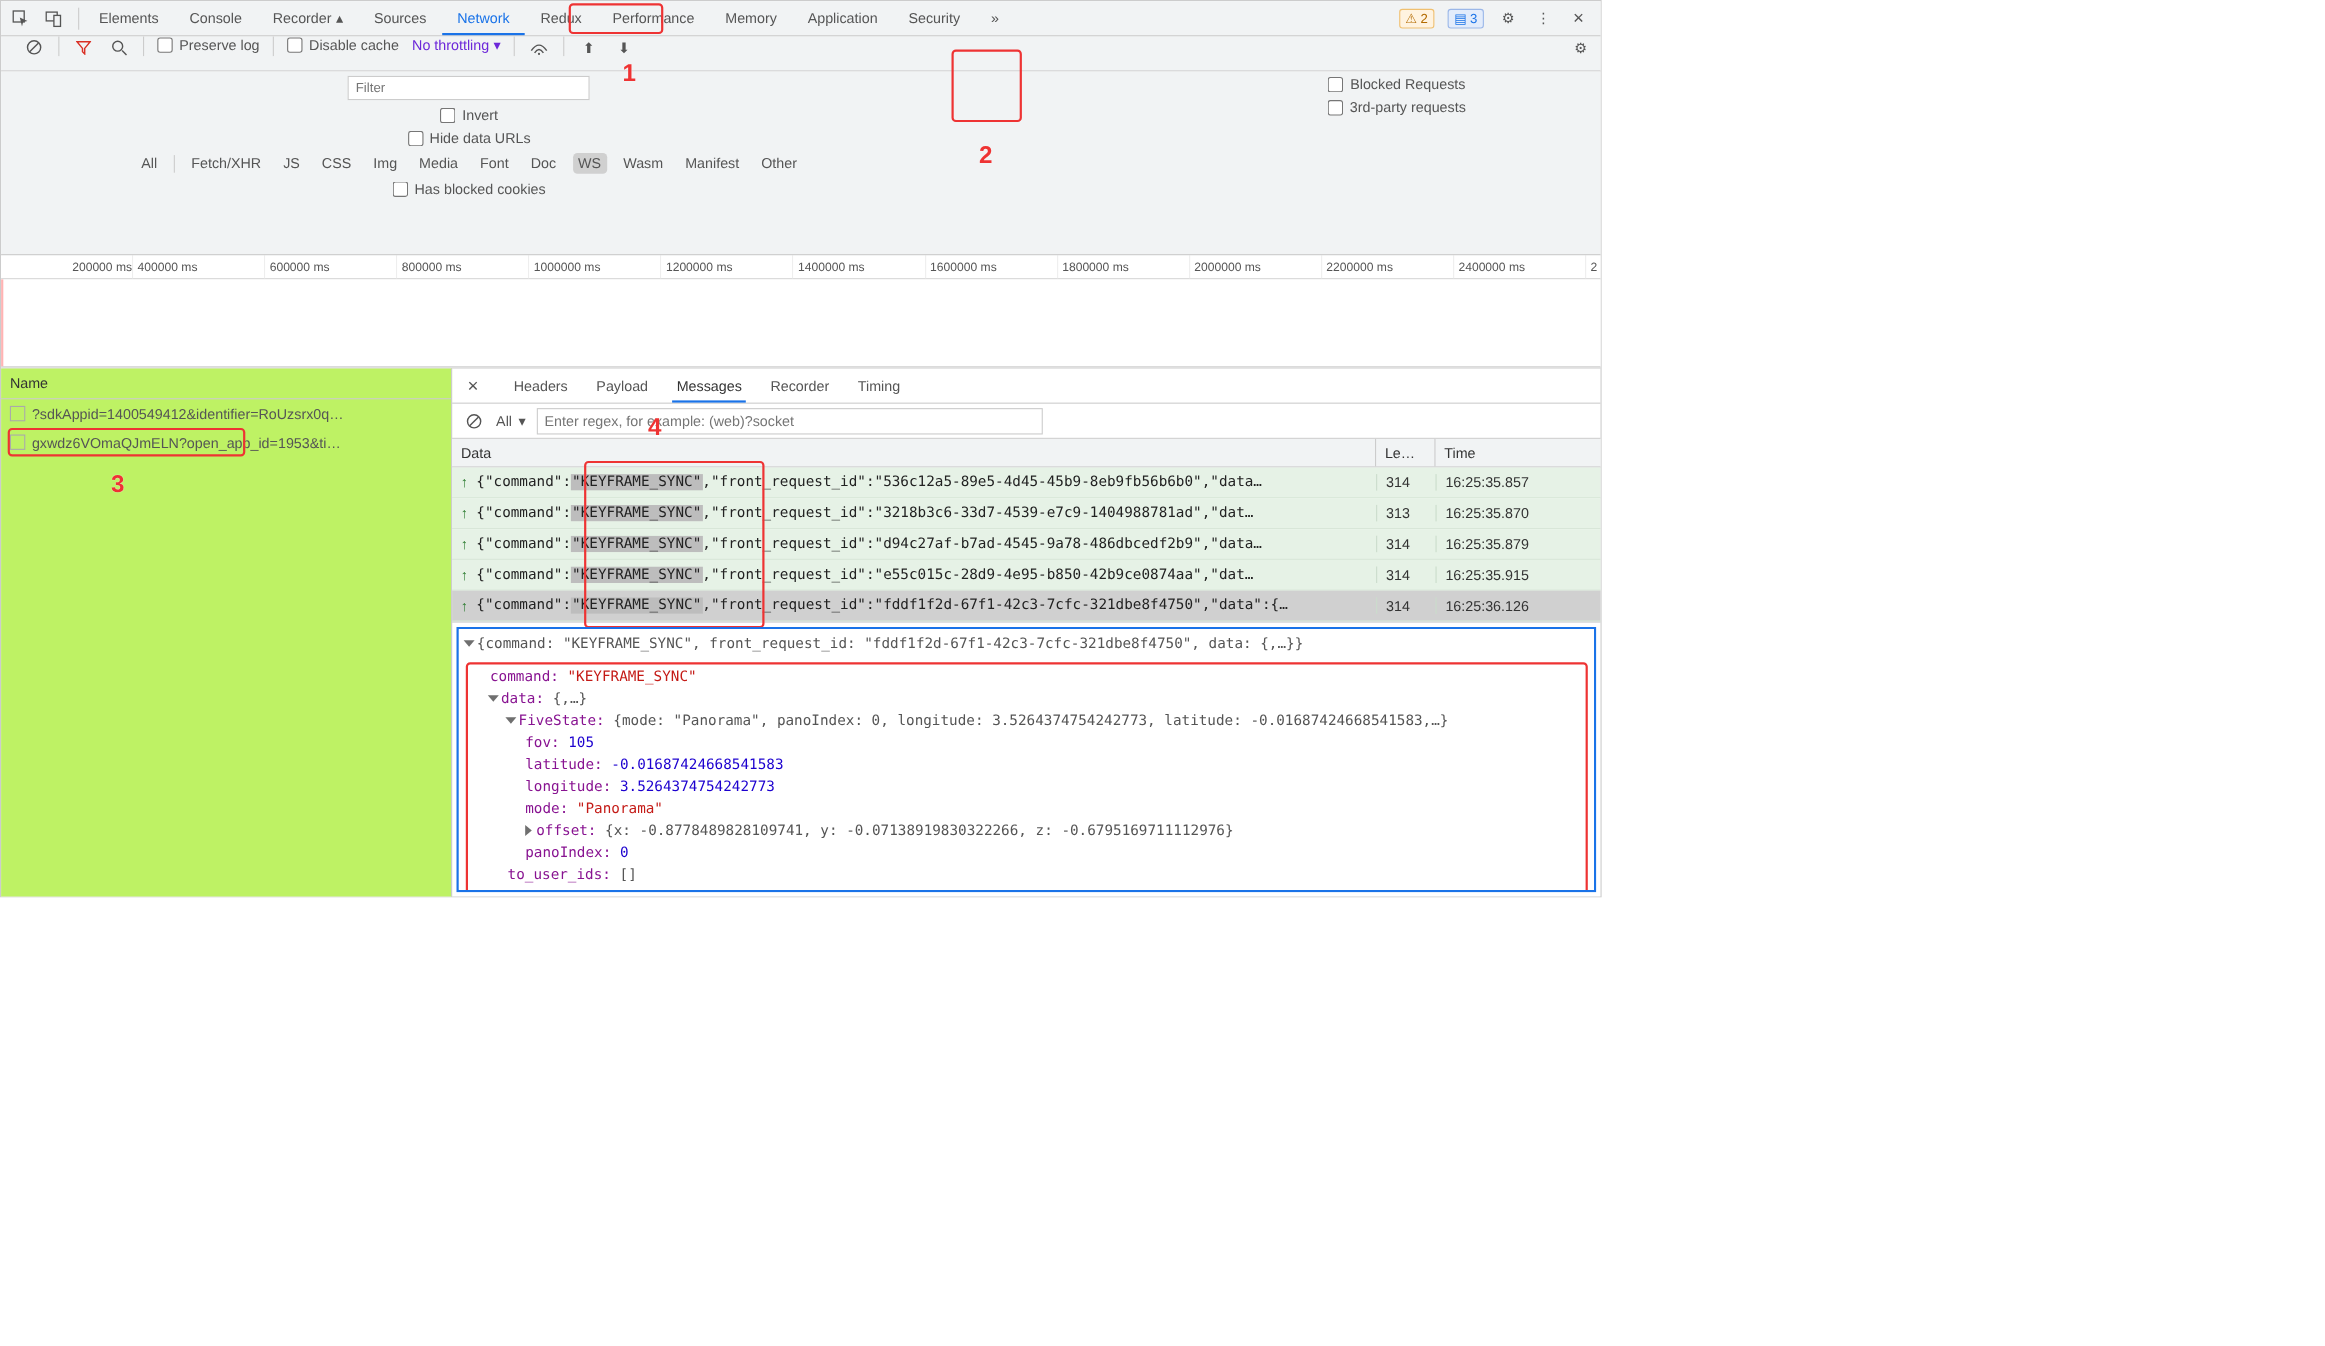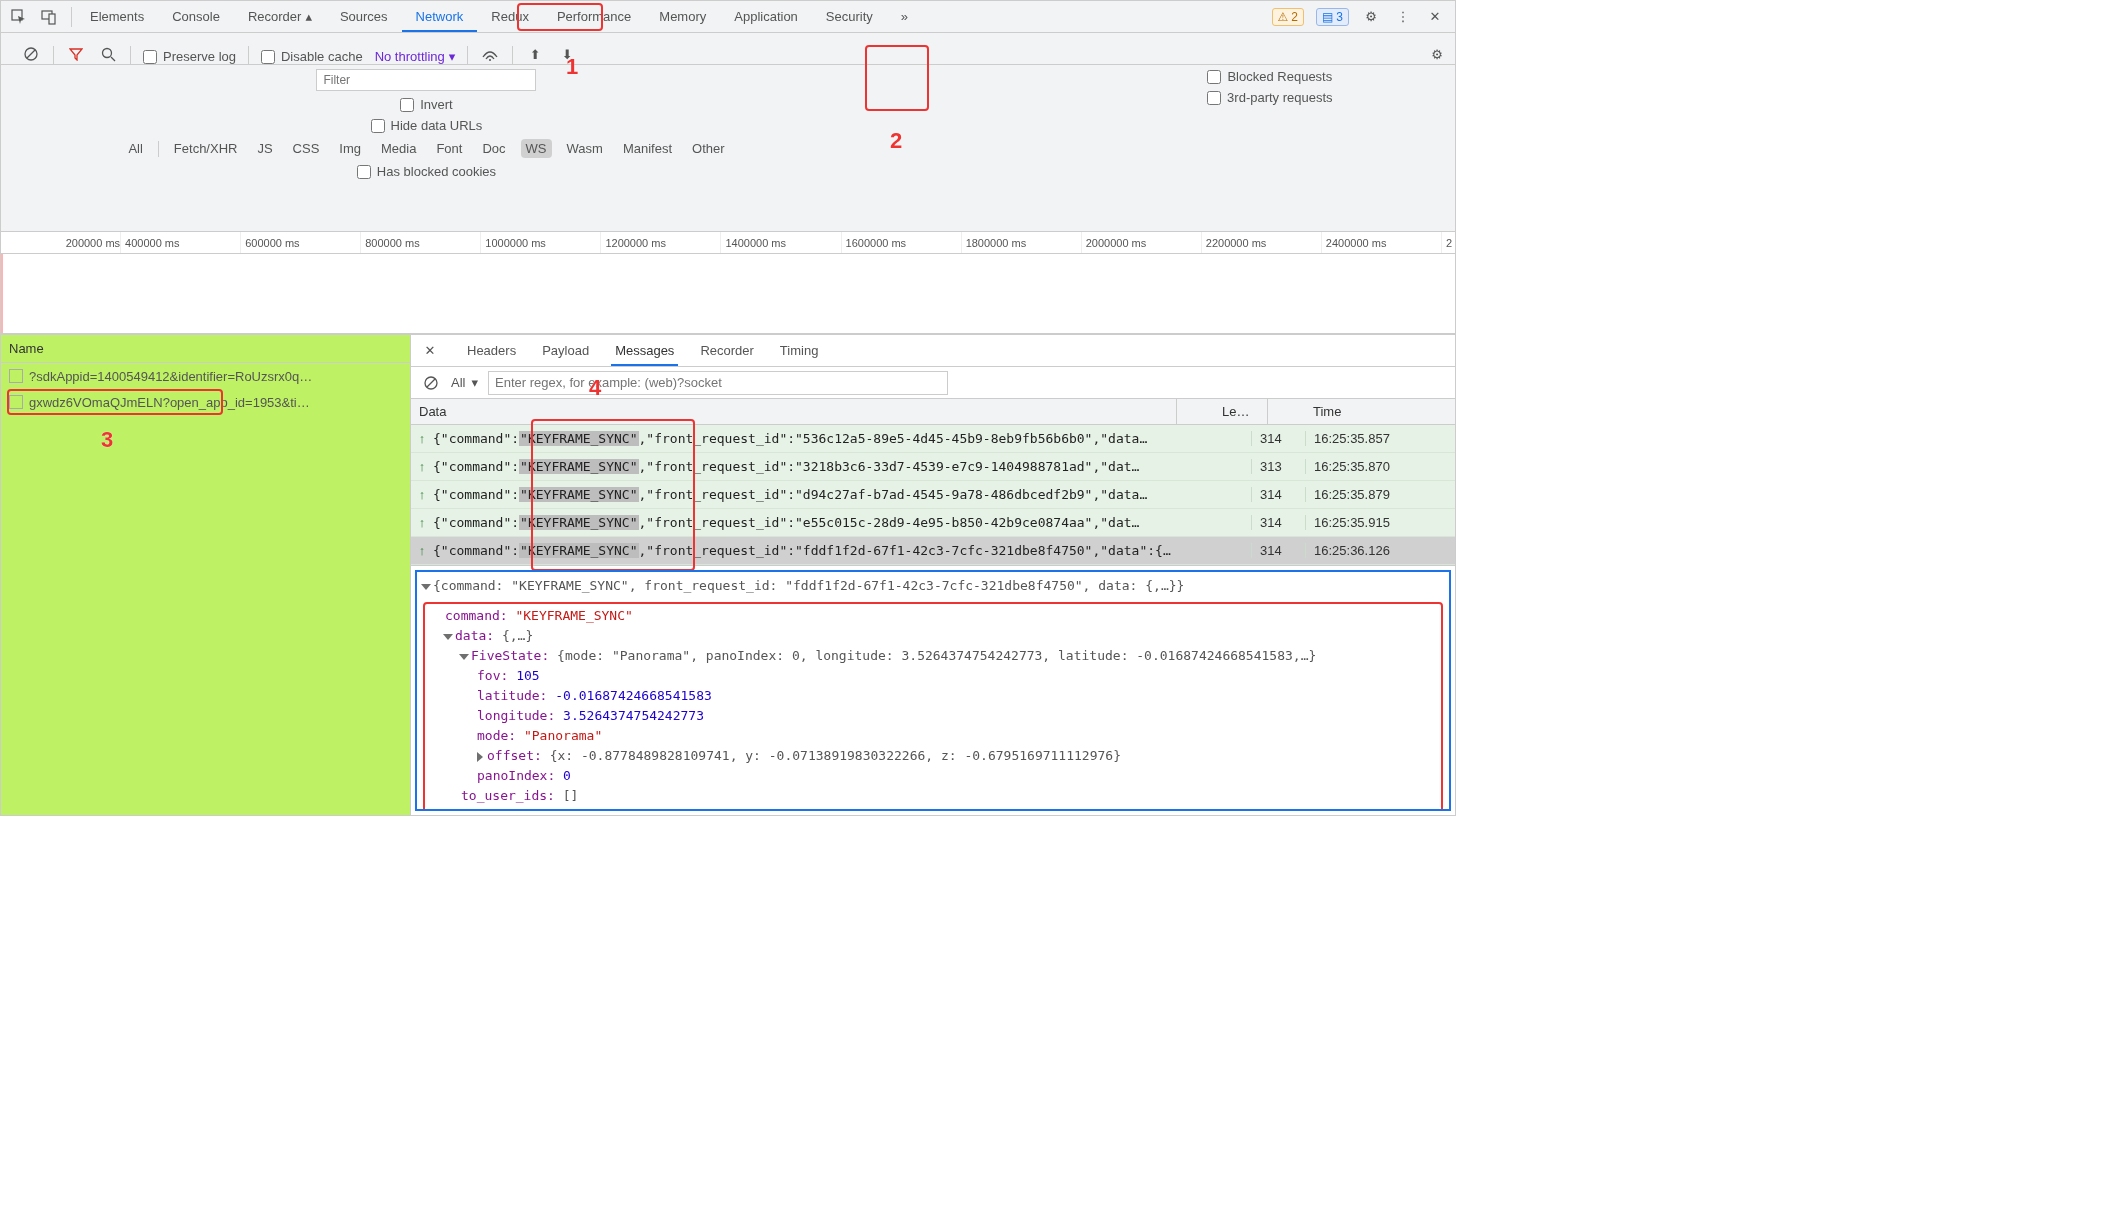--- a/index.html
+++ b/index.html
@@ -14,21 +14,21 @@
 .tab { padding: 0 14px; height: 100%; display: flex; align-items: center; color: #555; cursor: pointer; white-space: nowrap; gap: 4px; position: relative; }
 .tab.selected { color: #1a73e8; }
 .tab.selected::after { content:""; position:absolute; left:0; right:0; bottom:0; height:2px; background:#1a73e8; }
 .topbar-right { margin-left: auto; display: flex; align-items: center; gap: 12px; padding: 0 10px; }
 .badge { display: inline-flex; align-items: center; gap: 3px; font-size: 12px; padding: 1px 5px; border-radius: 3px; }
 .badge.warn { color: #b36b00; background: #fff3e0; border:1px solid #f0c070;}
 .badge.info { color: #1a73e8; background: #e3ecfb; border:1px solid #9bb7e8;}
 .red-box { border: 2.5px solid #e33; border-radius: 4px; position: absolute; pointer-events:none; }
 
 
-.toolbar { display: flex; align-items: flex-end; height: 32px; border-bottom: 1px solid #ccc; padding: 0 8px; gap: 12px; background:#f1f3f4; }
+.toolbar { display: flex; align-items: flex-start; height: 32px; border-bottom: 1px solid #ccc; padding: 0 8px; gap: 12px; background:#f1f3f4; }
 .toolbar .sep { width:1px; height:18px; background:#ccc; }
 .rec-dot { width:14px; height:14px; border-radius:50%; background:#d93025; }
 .chk { display:inline-flex; align-items:center; gap:6px; color:#555; }
 .chk input { width:14px; height:14px; }
 .dd { display:inline-flex; align-items:center; gap:4px; color:#6d28d9; }
 
 
 .filterbar { display:flex; align-items:center; flex-wrap:wrap; gap:10px; padding:4px 8px; border-bottom:1px solid #ccc; background:#f1f3f4; row-gap:6px;flex-direction:column;}
 .filter-input { width:220px; height:22px; border:1px solid #ccc; background:#fff; padding:0 6px; font-size:12px; color:#888;}
 .type-pills { display:flex; align-items:center; gap:10px; }
@@ -56,21 +56,21 @@
 .rp-tab { cursor:pointer; padding:0 4px; height:100%; display:flex; align-items:center; position:relative;}
 .rp-tab.selected { color:#333; }
 .rp-tab.selected::after { content:""; position:absolute; left:0; right:0; bottom:0; height:2px; background:#1a73e8;}
 .rp-close { width:18px; height:18px; display:flex; align-items:center; justify-content:center; color:#555; cursor:pointer; margin-right:6px;}
 
 .rp-filterrow { height:32px; display:flex; align-items:center; gap:10px; padding:0 10px; border-bottom:1px solid #ccc; }
 .rp-filterrow .regex-input { flex:0 0 460px; height:24px; border:1px solid #ccc; padding:0 6px; color:#888; font-size:13px; }
 .rp-filterrow .dd-sel { display:flex; align-items:center; gap:6px; color:#555; }
 
 .msg-table { flex:0 0 auto; border-bottom:1px solid #ccc; }
-.msg-head { display:flex; height:26px; border-bottom:1px solid #ccc; background:#f1f3f4;gap:37px; }
+.msg-head { display:flex; height:26px; border-bottom:1px solid #ccc; background:#f1f3f4; }
 .mh-data { flex:1; padding:0 8px; line-height:26px; border-right:1px solid #ccc;}
 .mh-len  { width:54px; padding:0 8px; line-height:26px; border-right:1px solid #ccc; white-space:nowrap; overflow:hidden; text-overflow:ellipsis;}
 .mh-time { width:150px; padding:0 8px; line-height:26px; }
 .msg-body {}
 .msg-row { display:flex; height:28px; align-items:center; background:#e6f2e6; border-bottom:1px solid #d8e6d8;}
 .msg-row.sel { background:#d0d0d0; }
 .mr-arrow { width:22px; text-align:center; color:#2e7d32; font-size:13px;}
 .mr-data { flex:1; font-family: Menlo, Consolas, monospace; font-size:13px; white-space:nowrap; overflow:hidden; text-overflow:ellipsis; color:#222;}
 .mr-data .hl { background:#bdbdbd; padding:0 1px;}
 .mr-len { width:54px; padding:0 8px; border-left:1px solid #cadccb;}

